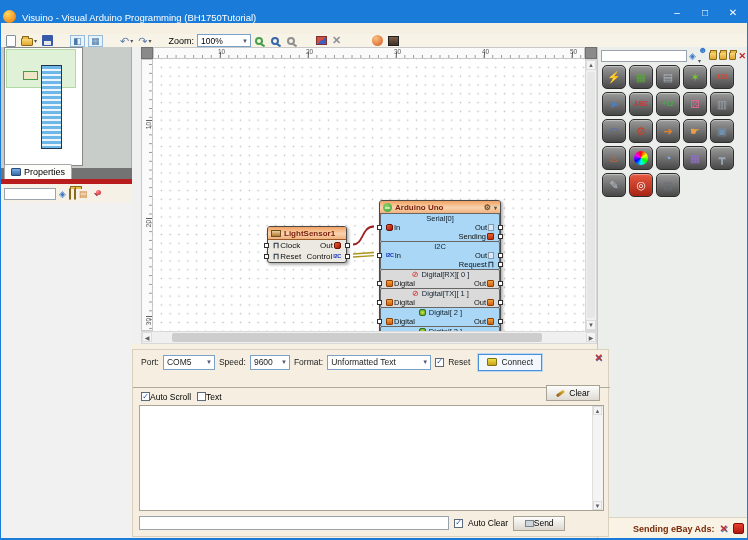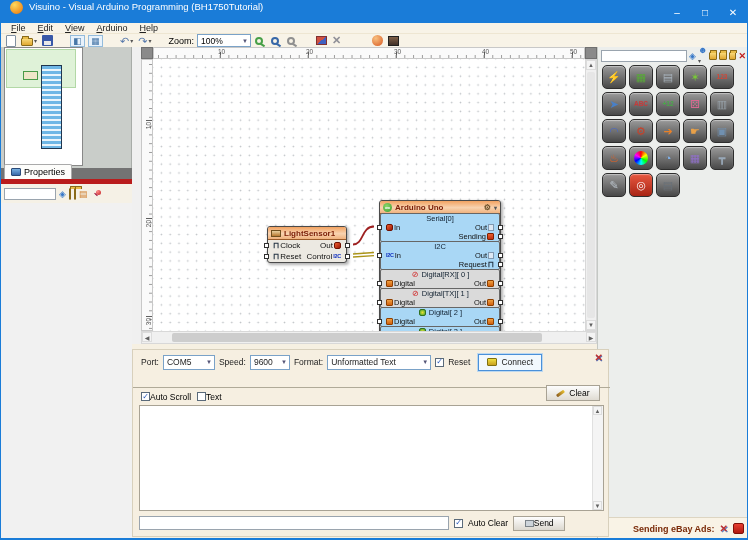--- a/index.html
+++ b/index.html
@@ -1,20 +1,20 @@
 <!DOCTYPE html>
 <html><head>
 <meta charset="utf-8">
 <style>
   * { margin:0; padding:0; box-sizing:border-box; }
   html,body { width:748px; height:540px; font-family:"Liberation Sans", sans-serif; }
   #window { position:relative; width:748px; height:540px; background:#f6f0e2; border:1px solid #1a7cd8; border-bottom-width:2px; overflow:hidden; }
 
   
-  #titlebar { position:absolute; left:0; top:0; width:100%; height:22px; background:#1a7cd8; display:flex; align-items:flex-start; padding-left:9px; }
+  #titlebar { position:absolute; left:0; top:0; width:100%; height:22px; background:#1a7cd8; display:flex; align-items:flex-end; padding-left:2px; }
   .app-icon { width:13px; height:13px; border-radius:50%; background:radial-gradient(circle at 35% 30%, #ffd95e, #f09020 70%, #c86a10); flex:0 0 auto; }
   #title-text { color:#fff; font-size:9.5px; margin-left:6px; flex:1; white-space:nowrap; overflow:hidden; }
   .win-btn { width:28px; height:22px; color:#fff; font-size:10px; display:flex; align-items:center; justify-content:center; }
 
   
   #menubar { position:absolute; left:0; top:22px; width:100%; height:11px; background:#f8f3e7; display:flex; align-items:center; padding-left:4px; border-bottom:1px solid #eee6d2; }
   .menu-item { display:inline-block; font-size:9px; color:#222; padding:0 6px; }
   .menu-item::first-letter { text-decoration:underline; }
   #toolbar { position:absolute; left:0; top:33px; width:100%; height:13px; background:#f8f3e7; display:flex; align-items:center; gap:3px; padding-left:4px; font-size:9px; }
   .tb-gap { width:10px; }
@@ -154,27 +154,20 @@
 <div id="window">
 
   <div id="titlebar">
     <span class="app-icon"></span>
     <span id="title-text">Visuino - Visual Arduino Programming (BH1750Tutorial)</span>
     <span class="win-btn">–</span>
     <span class="win-btn">□</span>
     <span class="win-btn">✕</span>
   </div>
 
-  <div id="menubar">
-      <span class="menu-item">File</span>
-      <span class="menu-item">Edit</span>
-      <span class="menu-item">View</span>
-      <span class="menu-item">Arduino</span>
-      <span class="menu-item">Help</span>
-    </div>
 
   <div id="toolbar">
     <span class="tb-btn">
         <span class="page"></span>
       </span>
     <span class="tb-btn">
         <span class="fold"></span>
         <span class="dd">▾</span>
       </span>
     <span class="tb-btn">

